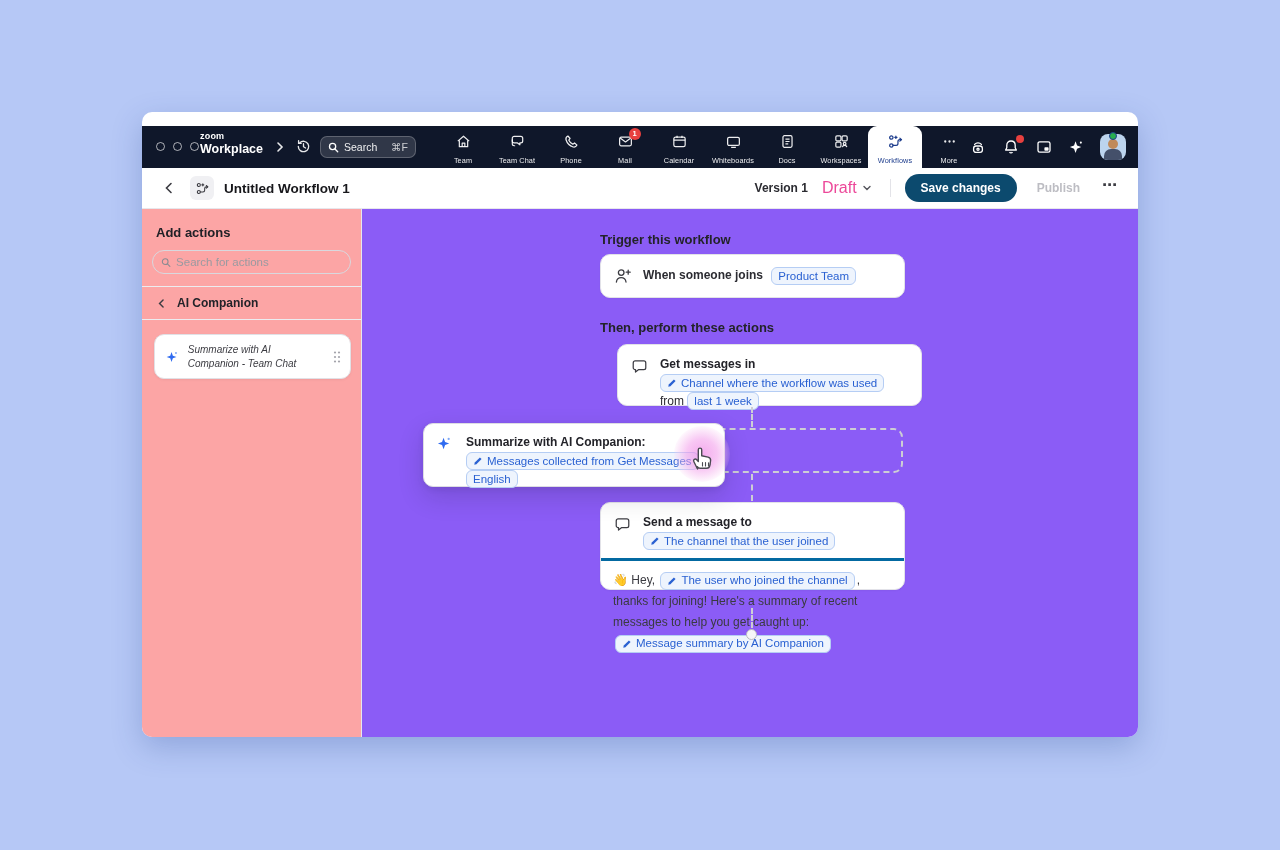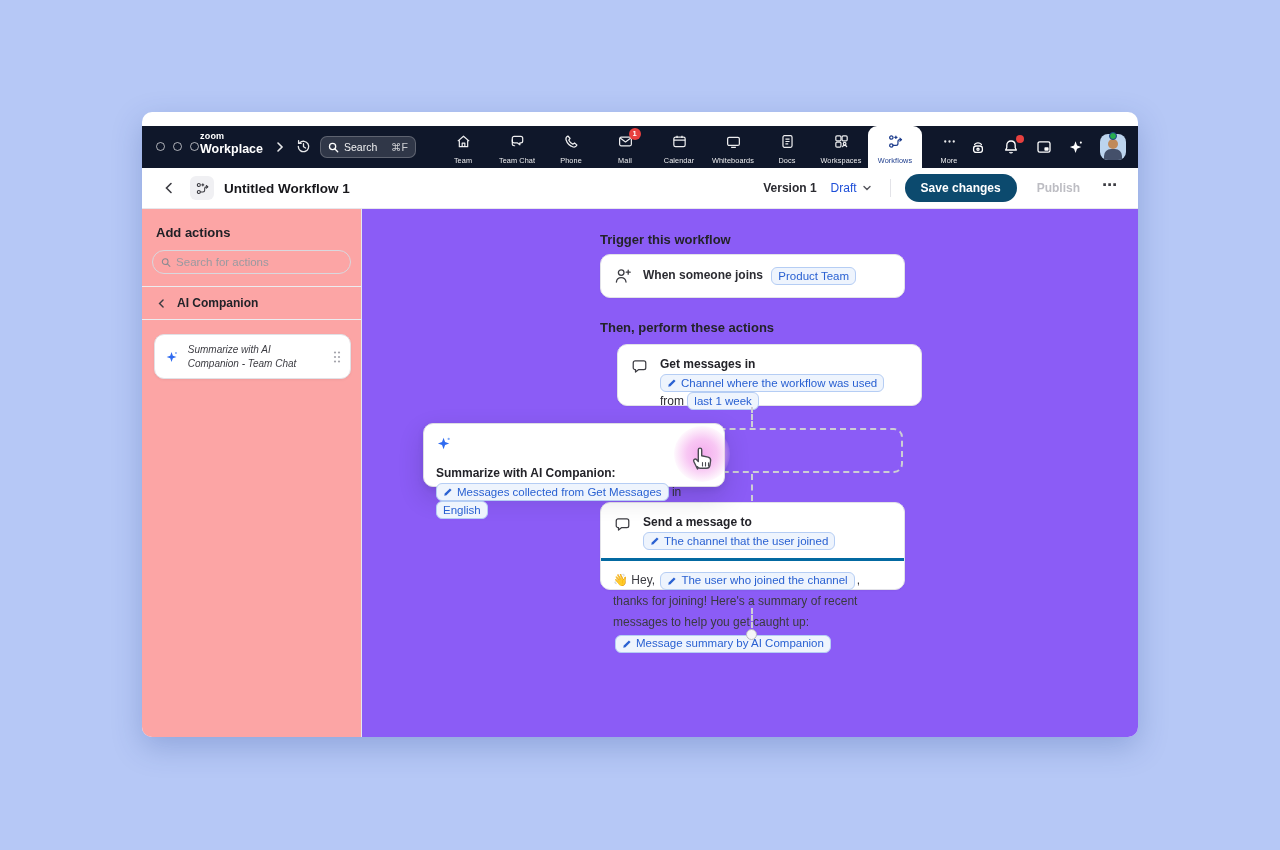--- a/index.html
+++ b/index.html
@@ -41,21 +41,21 @@
 
   
   .titlebar { height:41px; flex:0 0 41px; background:#fff; border-bottom:1px solid #e7e7ec;
               display:flex; align-items:center; padding:0 16px; }
   .back-btn { display:flex; cursor:pointer; padding:4px; }
   .wf-iconbox { width:24px; height:24px; border-radius:6px; background:#f0f0f3; display:flex; align-items:center;
                 justify-content:center; margin:0 10px 0 10px; }
   .doc-title { font-size:13.5px; font-weight:700; color:#17171b; }
   .tb-right { margin-left:auto; display:flex; align-items:center; gap:10px; }
   .version { font-size:12px; font-weight:700; color:#2b2b31; }
-  .draft { display:flex; align-items:center; gap:5px; font-size:12px; color:#1d4ed8; cursor:pointer; padding:3px 4px; }
+  .draft { display:flex; align-items:center; gap:5px; font-size:16px; color:#ec4899; cursor:pointer; padding:3px 4px; }
   .tb-divider { width:1px; height:18px; background:#e3e3e8; margin:0 4px; }
   .btn-save { background:#0c4a6e; color:#fff; font-size:12px; font-weight:600; border:none; border-radius:14px;
               padding:7px 16px; cursor:pointer; }
   .btn-publish { background:transparent; color:#bdbdc3; font-size:12px; font-weight:600; border:none;
                  border-radius:14px; padding:7px 10px; cursor:default; }
   .tb-more { color:#3c3c42; font-size:15px; letter-spacing:1px; cursor:pointer; padding:0 4px 6px 2px; font-weight:700; }
 
   
   .body { flex:1; display:flex; min-height:0; }
   .sidebar { width:220px; flex:0 0 220px; background:#fca5a5; border-right:1px solid #e7e7ec; position:relative; }
@@ -403,21 +403,21 @@
                 </svg>
               <span>Message summary by AI Companion</span>
             </span>
           </div>
         </div>
 
         <div class="dash-v" style="left:389px; top:399px; height:20px;"></div>
         <div class="end-circle" style="left:384px; top:420px;"></div>
 
         <div class="drag-card" style="left:61px; top:214px; width:302px; height:64px;">
-          <div class="card-row" style="padding-top:10px;flex-direction:column;">
+          <div class="card-row" style="padding-top:10px;">
             <span class="card-ic">
               <svg width="17" height="17" viewBox="0 0 18 18" fill="#2f6bf0">
                   <path d="M8 3 L9.6 7.4 L14 9 L9.6 10.6 L8 15 L6.4 10.6 L2 9 L6.4 7.4 Z"></path>
                   <circle cx="13.4" cy="4.2" r="1.2" fill="#7fa8f5"></circle>
                 </svg>
             </span>
             <span class="card-body">
               <div class="card-title">Summarize with AI Companion:</div>
               <span class="pill">
                 <svg width="10" height="10" viewBox="0 0 12 12" fill="#2a61d2">

